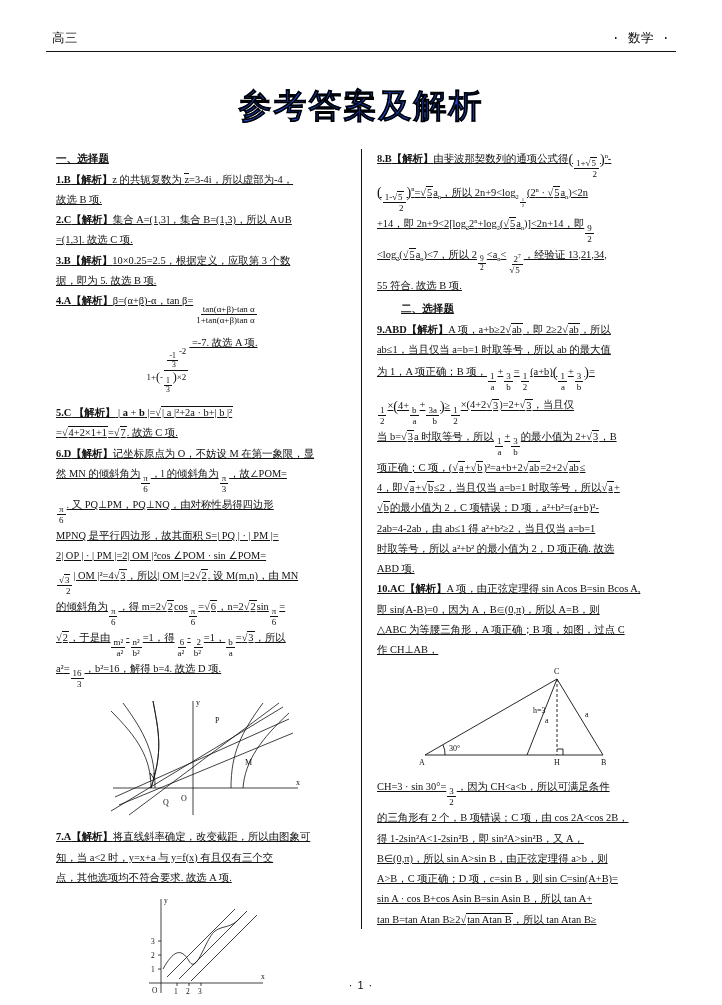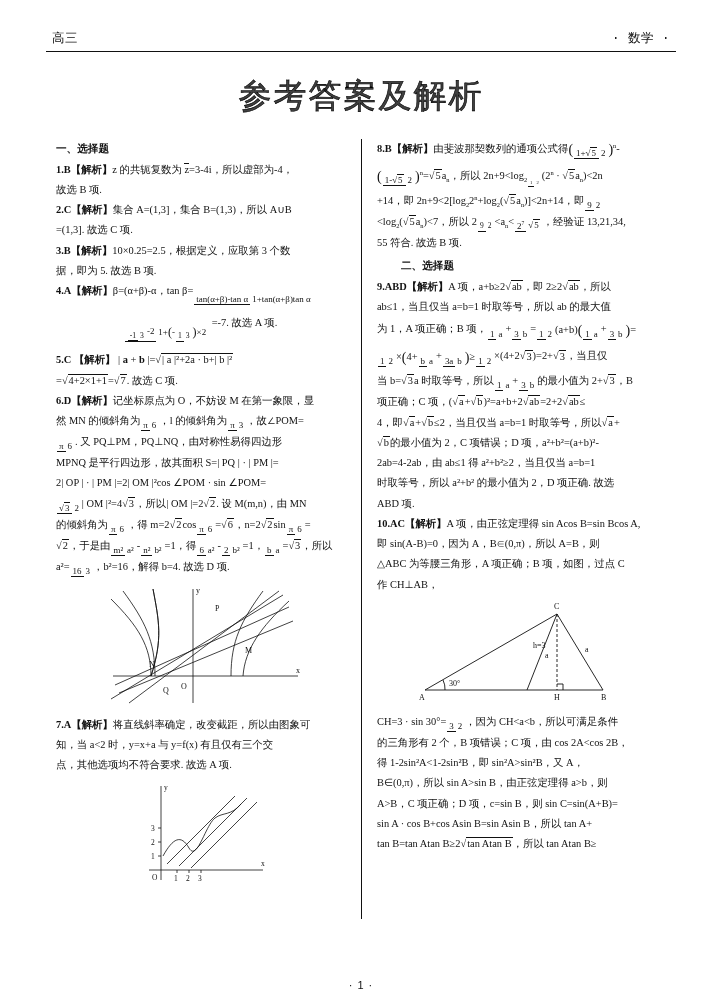--- a/index.html
+++ b/index.html
@@ -28,33 +28,34 @@
     letter-spacing:0.5px;
     gap:48px;
   }
   .header .left { font-family:"Liberation Sans", sans-serif; }
   .header .right { font-family:Liberation Mono, monospace; }
 
   
   .doc-title {
     text-align:center;
     font-family:"Liberation Sans", sans-serif;
-    font-weight:normal;
+    font-weight:bold;
     font-size:33px;
     letter-spacing:2px;
-    margin:22px 0 18px 0;
-    color:#404040;
+    margin:32px 0 18px 0;
+    color:#1d4ed8;
     -webkit-text-stroke:0.6px #000;
   }
 
   
   .columns {
     display:flex;
     position:relative;
     height:800px;
+    text-decoration:underline;
   }
   .col {
     width:50%;
     padding:0 10px;
     font-size:10.4px;
     line-height:1.85;
     text-align:justify;
   }
   .col.left { padding-right:16px; }
   .col.right { padding-left:16px; }
@@ -75,26 +76,27 @@
   }
   .item { margin:0 0 1px 0; }
   .bold { font-weight:bold; }
   .tag { font-weight:bold; }
   sub { font-size:0.62em; }
   sup { font-size:0.62em; }
 
   
   .frac {
     display:inline-flex;
-    flex-direction:row;
+    flex-direction:column;
     vertical-align:-0.45em;
     text-align:center;
     font-size:0.86em;
     margin:0 1px;
     line-height:1.12;
+    align-items:flex-end;
   }
   .frac > .num { border-bottom:1px solid #111; padding:0 2px; }
   .frac > .den { padding:0 2px; }
   .bigfrac { vertical-align:-0.9em; }
 
   .sqrt { white-space:nowrap; }
   .sqrt > .rad { border-top:1px solid #111; padding:0 1px 0 1px; }
 
   .paren-big { font-size:1.35em; vertical-align:-0.12em; }
 

